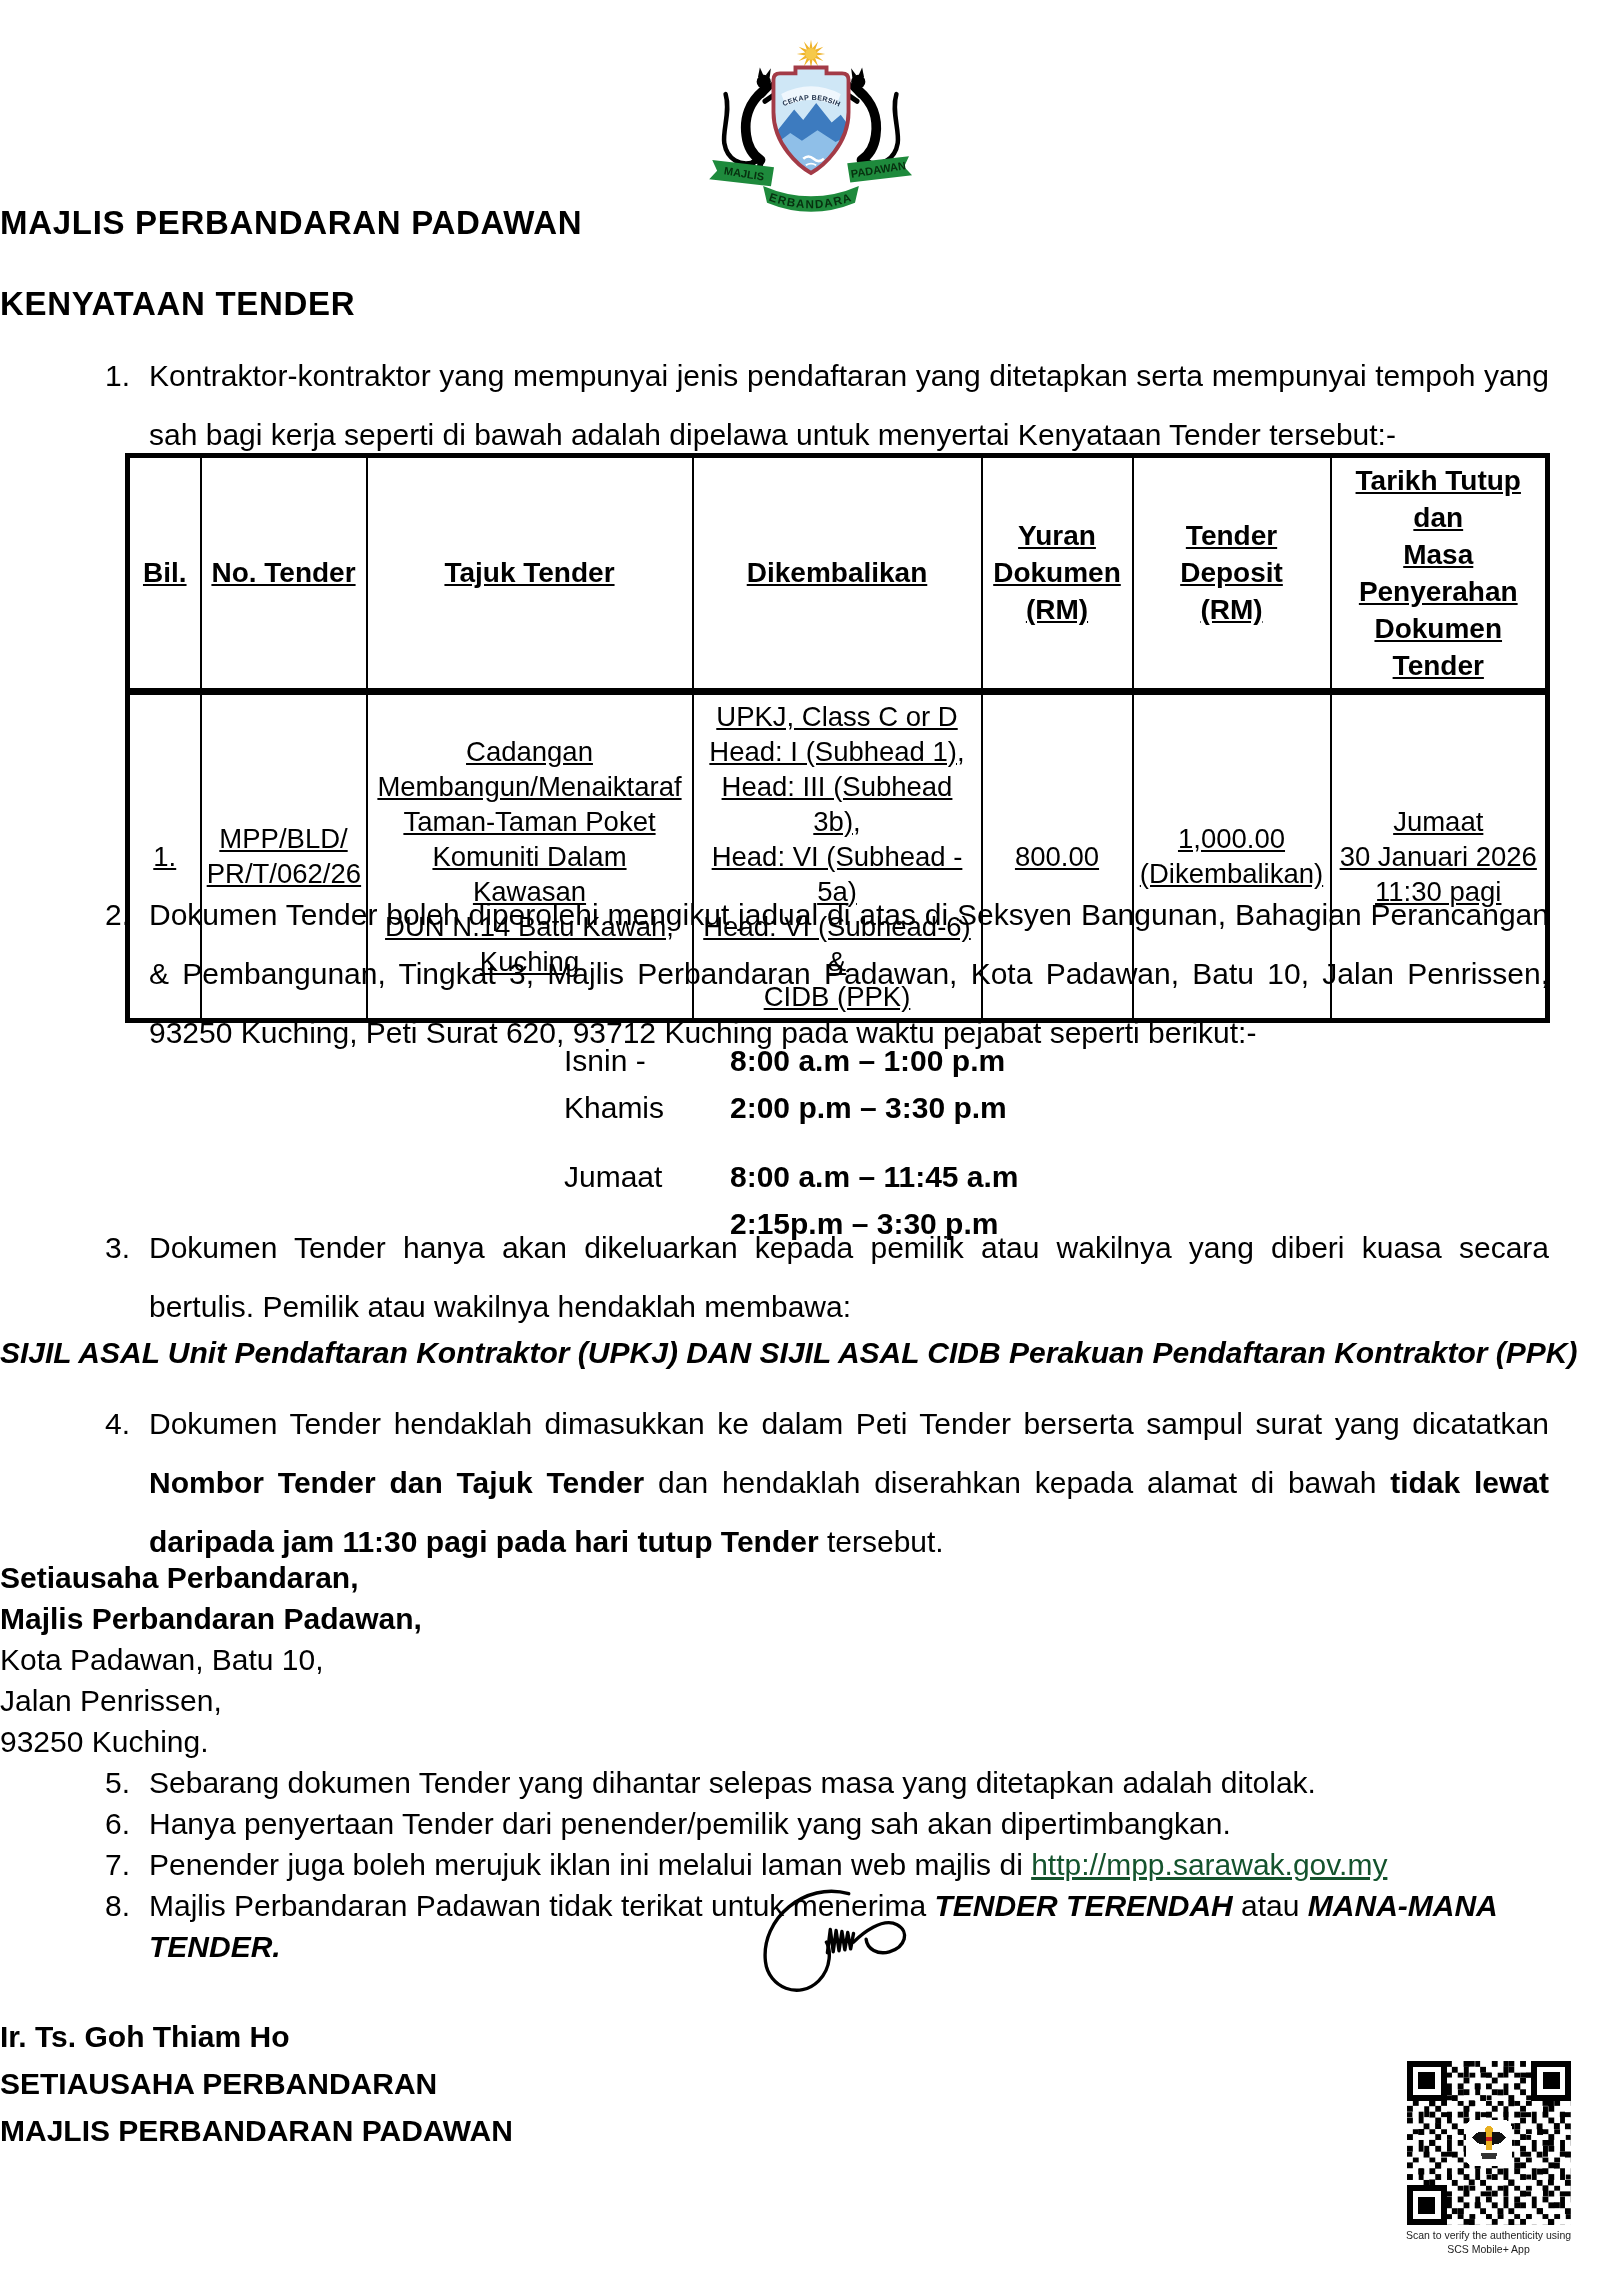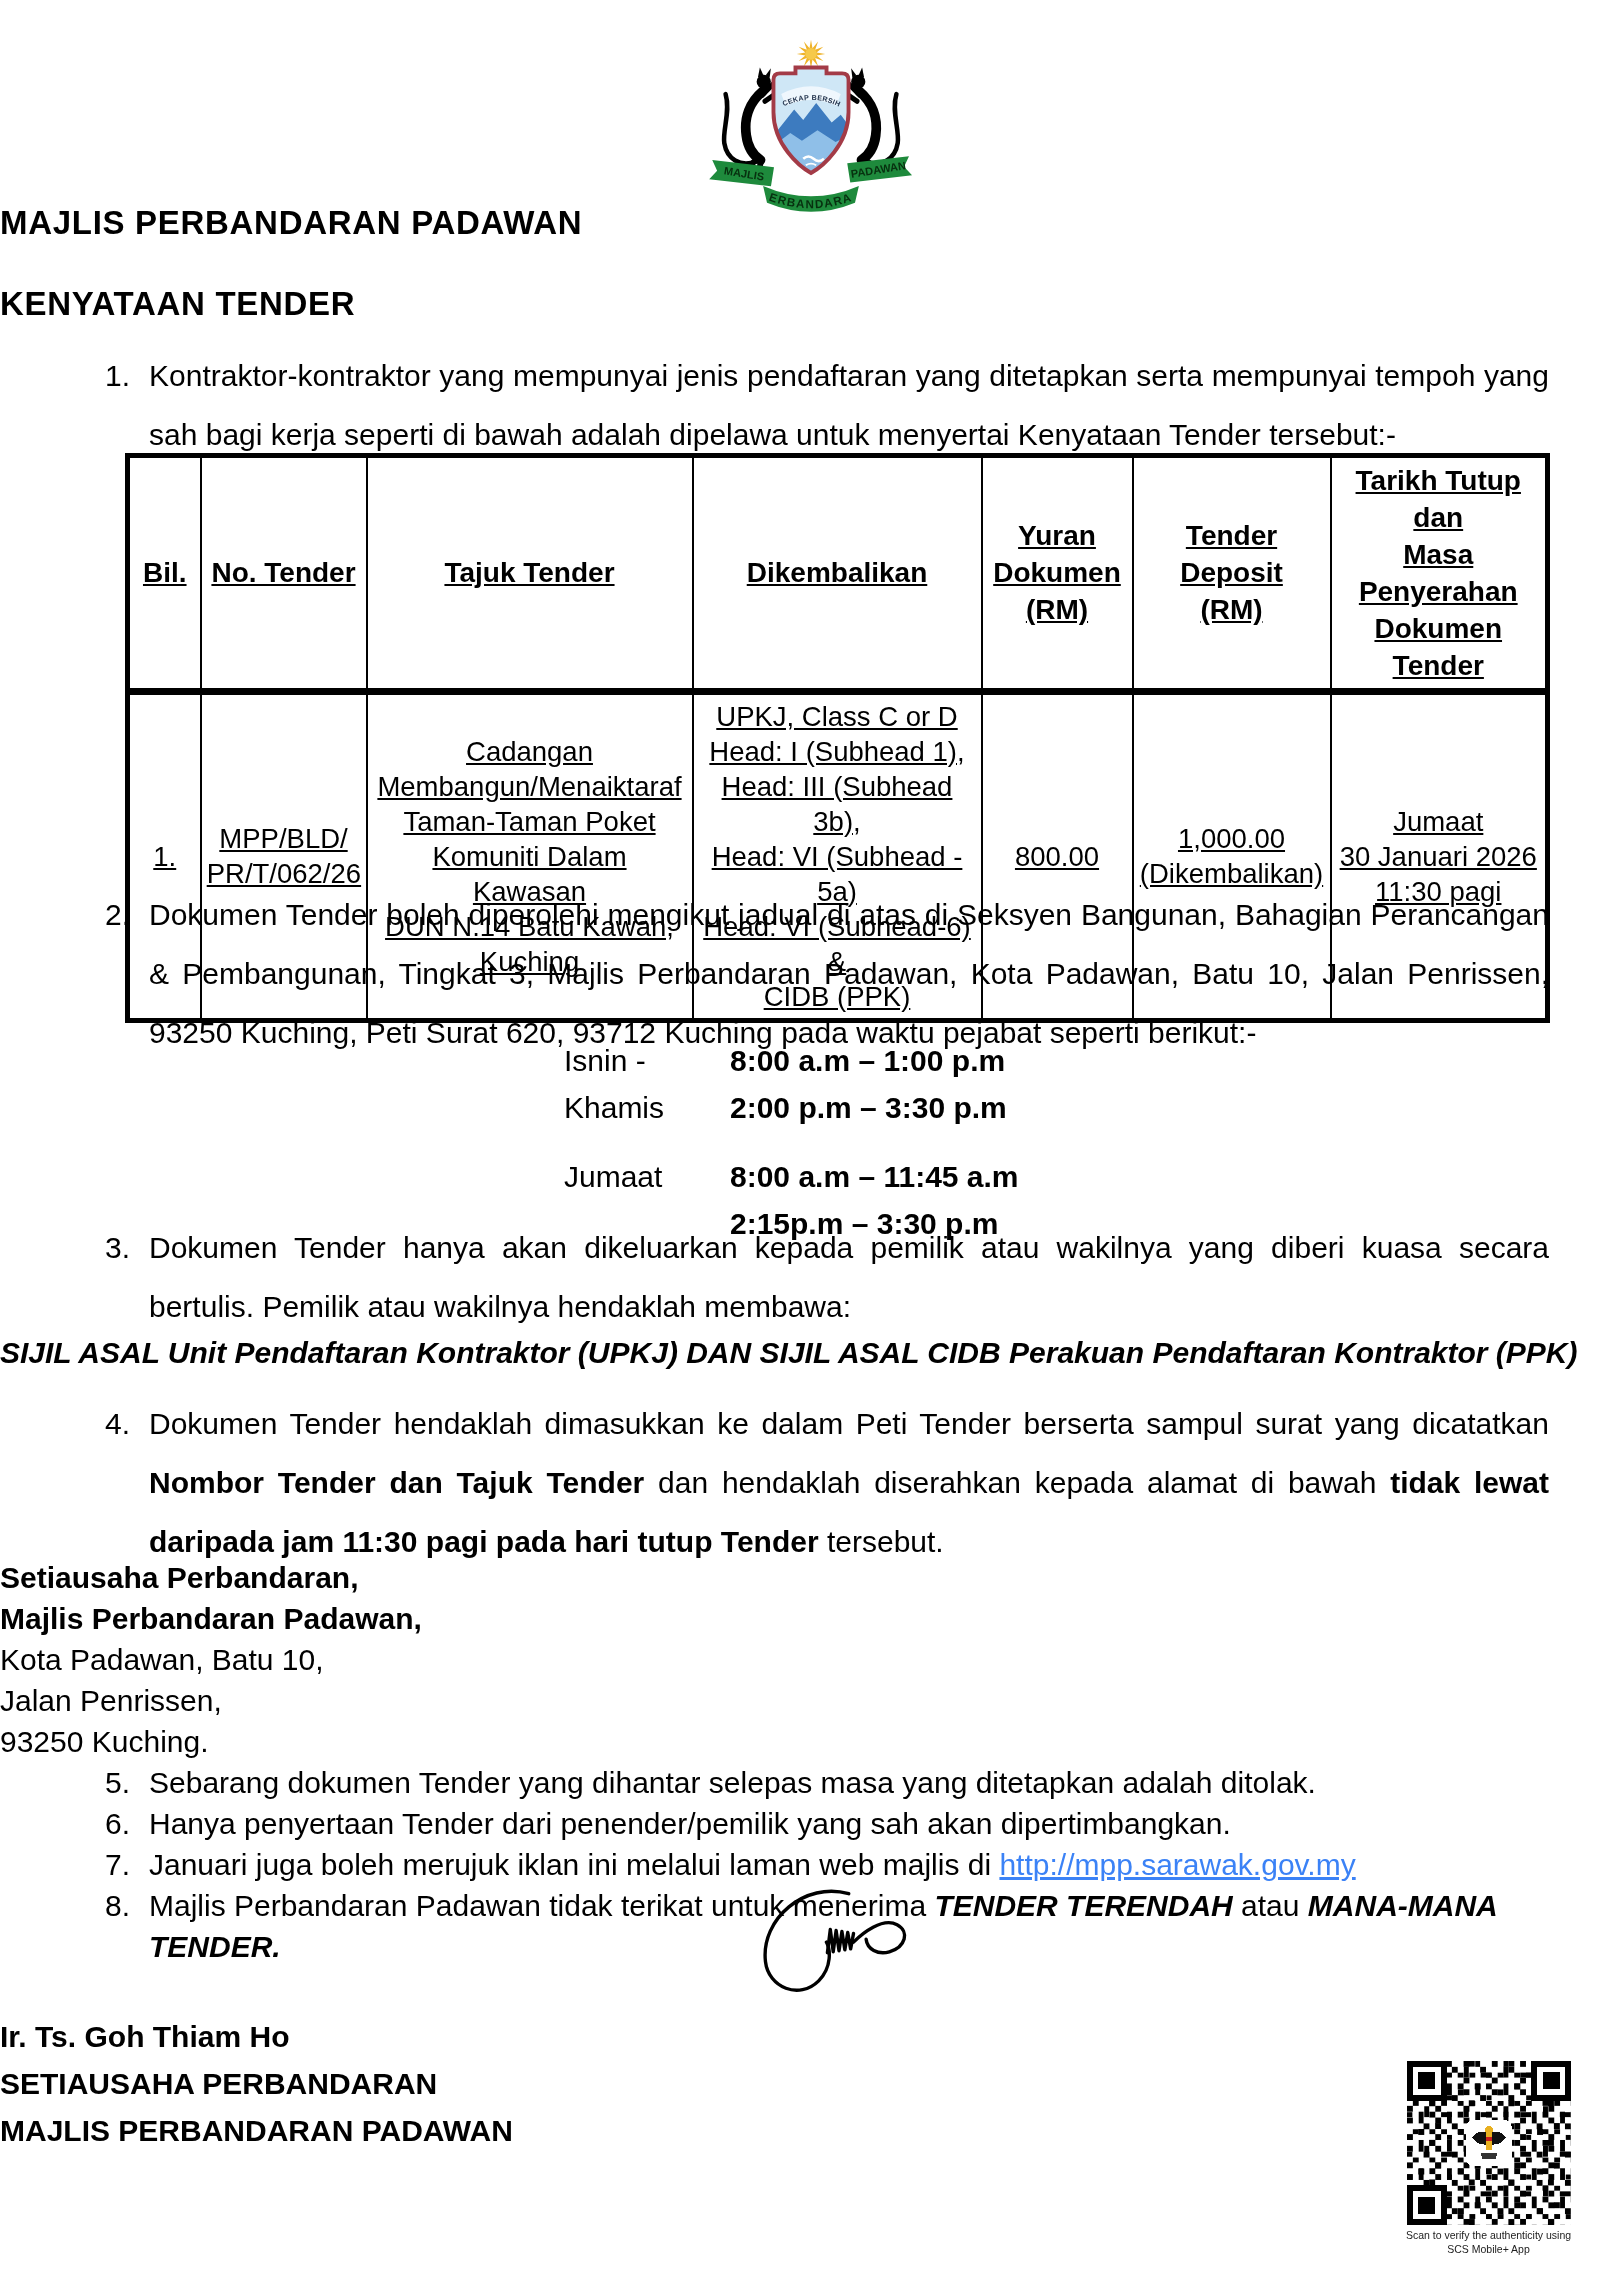--- a/index.html
+++ b/index.html
@@ -12,21 +12,21 @@
   .org-name{top:204px;font-size:33px;font-weight:bold;letter-spacing:0.7px;}
   .doc-title{top:285px;font-size:33px;font-weight:bold;letter-spacing:0.7px;}
 
   
   .clause{left:105px;width:1444px;font-size:30px;line-height:59px;text-align:justify;}
   .clause .num{position:absolute;left:0;top:0;}
   .clause .body{display:block;padding-left:44px;}
   .c1{top:346px;} .c2{top:885px;} .c3{top:1218px;} .c4{top:1394px;}
   .bold{font-weight:bold;}
   .bi{font-weight:bold;font-style:italic;}
-  a.weblink{color:#3b82f6;text-decoration:underline;}
+  a.weblink{color:#14532d;text-decoration:underline;}
 
   
   table.tender{
     position:absolute;top:453px;left:125px;width:1424px;
     border-collapse:collapse;table-layout:fixed;
   }
   table.tender th,table.tender td{
     border:2.6px solid #000;text-align:center;vertical-align:middle;
     padding:3.9px 5.2px;overflow:hidden;text-decoration:underline;
   }
@@ -246,21 +246,21 @@
   <div class="li">
     <span class="num">5.</span>
     <span>Sebarang dokumen Tender yang dihantar selepas masa yang ditetapkan adalah ditolak.</span>
   </div>
   <div class="li">
     <span class="num">6.</span>
     <span>Hanya penyertaan Tender dari penender/pemilik yang sah akan dipertimbangkan.</span>
   </div>
   <div class="li">
     <span class="num">7.</span>
-    <span>Januari juga boleh merujuk iklan ini melalui laman web majlis di </span><a href="#" class="weblink">http://mpp.sarawak.gov.my</a>
+    <span>Penender juga boleh merujuk iklan ini melalui laman web majlis di </span><a href="#" class="weblink">http://mpp.sarawak.gov.my</a>
   </div>
   <div class="li">
     <span class="num">8.</span>
     <span>Majlis Perbandaran Padawan tidak terikat untuk menerima </span><span class="bi">TENDER TERENDAH</span><span> atau </span><span class="bi">MANA-MANA TENDER.</span>
   </div>
 </div>
 
 <div class="abs signature">
   <svg width="229" height="121" viewBox="0 0 360 250">
     <g stroke="#000" stroke-width="7" fill="none" stroke-linecap="round" stroke-linejoin="round">

